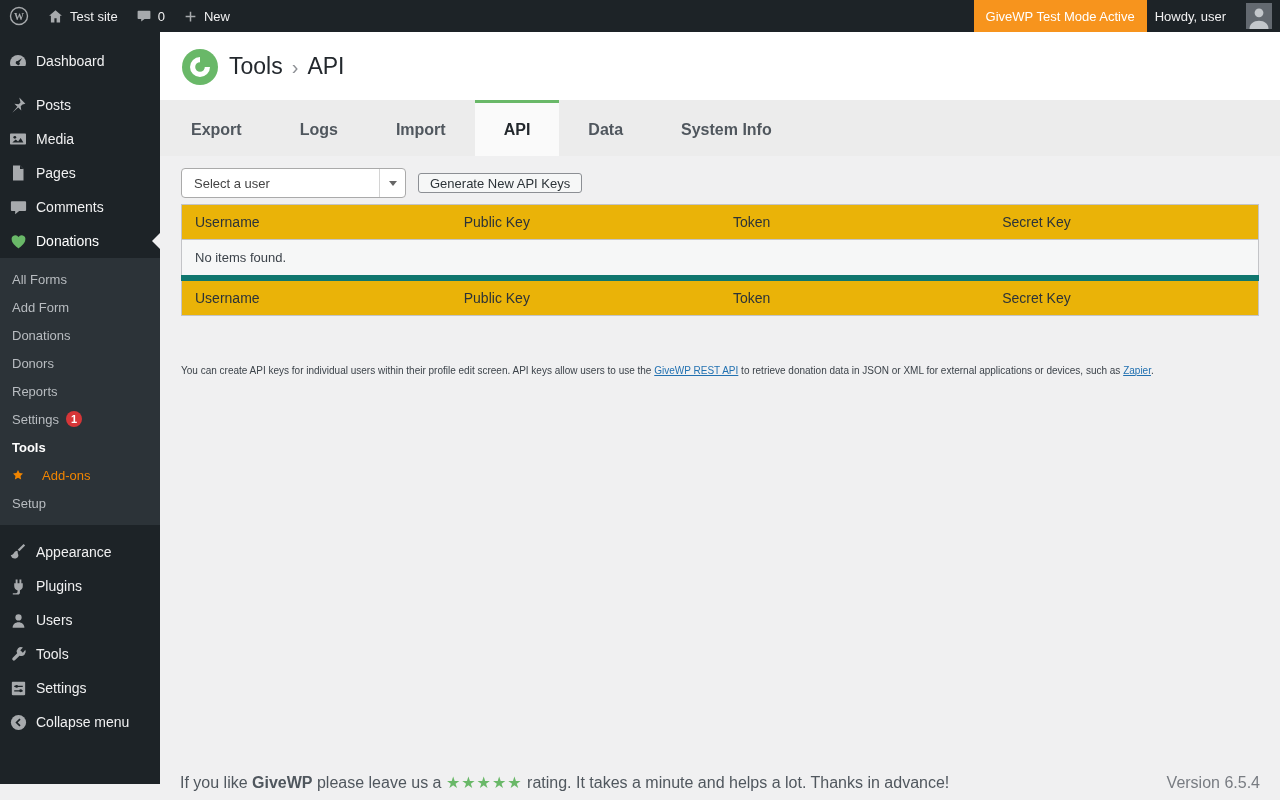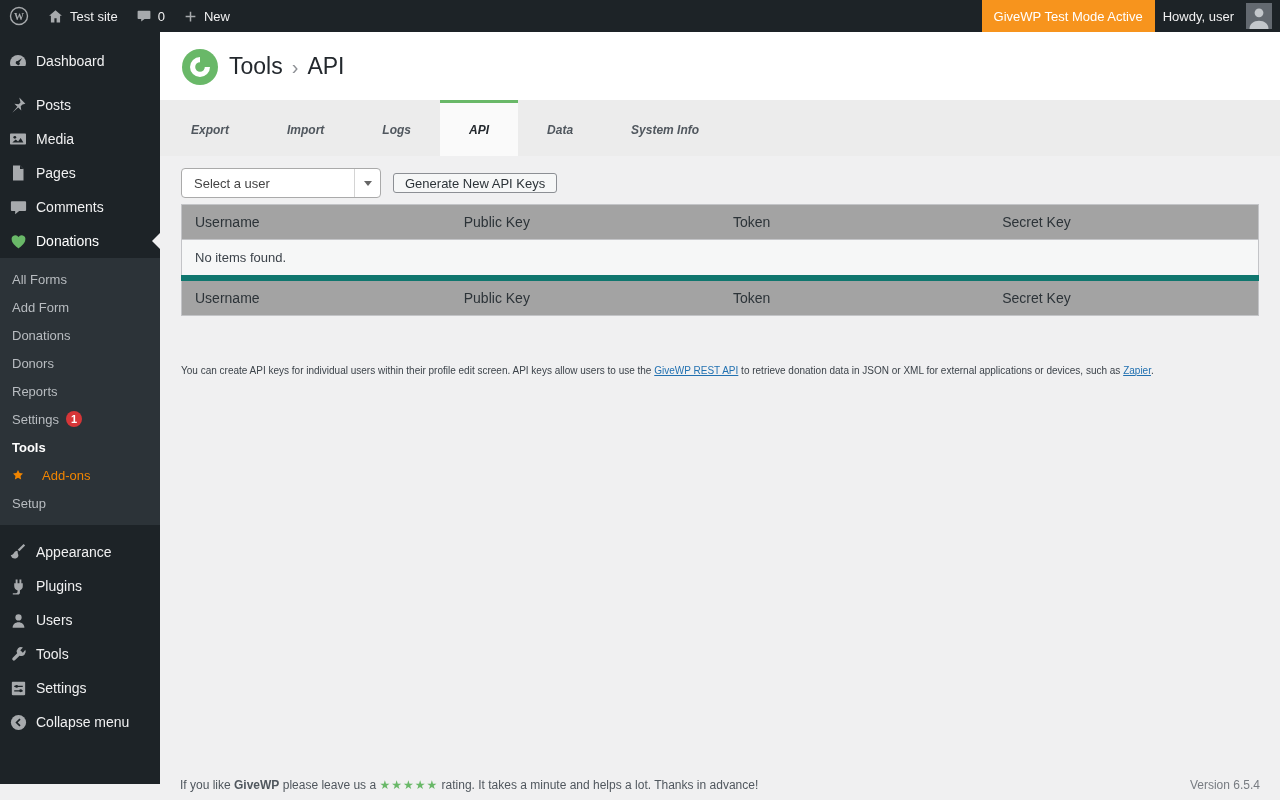--- a/index.html
+++ b/index.html
@@ -18,21 +18,21 @@
     background:#1d2327; color:#f0f0f1; display:flex; align-items:stretch; font-size:13px;
   }
   .ab-left, .ab-right { display:flex; align-items:stretch; }
   .ab-right { margin-left:auto;border-radius:7px; }
   .ab-item { display:flex; align-items:center; gap:6px; padding:0 9px; cursor:pointer; color:#f0f0f1; }
   .ab-item .ab-icon { color:#a7aaad; }
   .test-mode-badge {
     display:flex; align-items:center; padding:0 12px; background:#f7941d;
     color:#fff; font-weight:400; cursor:pointer;
   }
-  .howdy { display:flex; align-items:center; gap:12px; padding:0 8px; cursor:pointer; }
+  .howdy { display:flex; align-items:center; gap:20px; padding:0 8px; cursor:pointer; }
   .avatar { width:26px; height:26px; overflow:hidden; }
 
   
   .sidebar {
     position:fixed; top:32px; left:0; bottom:16px; width:160px;
     background:#1d2327; z-index:50;
   }
   .menu { padding-top:12px; }
   .menu-item {
     height:34px; display:flex; align-items:center; color:#f0f0f1;
@@ -71,62 +71,62 @@
     padding-left:22px; gap:11px; border-top:1px solid #fff;
   }
   .give-logo { width:36px; height:36px; flex:none; }
   .breadcrumb { display:flex; align-items:center; gap:9px; font-size:23px; color:#23282d; }
   .breadcrumb .sep { color:#8c8f94; font-size:20px; padding-top:1px; }
 
   .tabs {
     height:56px; background:#ececec; display:flex; align-items:stretch; padding-left:2px;
   }
   .tab {
-    display:flex; align-items:center; padding:8px 29px; font-size:12px; font-weight:700;
-    color:#50575e; cursor:pointer; border-top:3px solid transparent;font-style:italic;
+    display:flex; align-items:center; padding:8px 29px; font-size:16px; font-weight:700;
+    color:#50575e; cursor:pointer; border-top:3px solid transparent;
   }
   .tab.active { background:#fafafa; border-top-color:#69b868; color:#23282d; }
 
   .controls { display:flex; align-items:center; gap:12px; margin:12px 21px 0; }
   .user-select {
-    width:200px; height:30px; background:#fff; border:1px solid #aaa; border-radius:4px;
+    width:225px; height:30px; background:#fff; border:1px solid #aaa; border-radius:4px;
     display:flex; align-items:center; padding-left:12px; position:relative;
     color:#444; cursor:pointer;
   }
   .user-select .arrow-box {
     position:absolute; right:0; top:0; bottom:0; width:26px;
     border-left:1px solid #d4d4d4; display:flex; align-items:center; justify-content:center;
   }
   .tri-down { width:0; height:0; border:4px solid transparent; border-top:5px solid #666; margin-top:4px; }
   .button {
     height:20px; padding:0 11px; font-size:13px; font-family:inherit;
     background:#f6f7f7; color:#2c3338; border:1px solid #8c8f94; border-radius:3px;
     cursor:pointer;
   }
 
   .api-table {
     width:calc(100% - 42px); margin:6px 21px 0; border-collapse:collapse;
-    background:#a3a3a3; border:1px solid #c3c4c7; table-layout:fixed; font-size:14px;
+    background:#eab308; border:1px solid #c3c4c7; table-layout:fixed; font-size:14px;
   }
   .api-table th {
     text-align:left; font-weight:400; color:#2c3338; padding:9px 13px;
   }
   .api-table thead th { border-bottom:1px solid #c3c4c7; }
   .api-table tbody td {
     background:#f6f7f7; color:#3c434a; font-size:13px; padding:10px 13px;
     border-bottom:6px solid #0f766e;
   }
 
   .desc { margin:46px 21px 0; max-width:1060px; font-size:10px; line-height:18px; color:#3c434a; }
   .desc a { color:#2271b1; text-decoration:underline; cursor:pointer; }
 
   .page-footer {
     position:absolute; left:20px; right:20px; bottom:8px;
     display:flex; justify-content:space-between; align-items:baseline;
-    font-size:12px; color:#50575e;
+    font-size:16px; color:#50575e;
   }
   .page-footer .brand { font-weight:700; }
   .stars-link { color:#69b868; text-decoration:none; cursor:pointer; letter-spacing:1px; }
   .version { color:#787c82; }
 </style>
 </head>
 <body>
 
 <div class="admin-bar">
   <div class="ab-left">
@@ -324,22 +324,22 @@
     </span>
     <div class="breadcrumb">
       <span>Tools</span>
       <span class="sep">›</span>
       <span>API</span>
     </div>
   </div>
 
   <div class="tabs">
     <div class="tab">Export</div>
+    <div class="tab">Logs</div>
     <div class="tab">Import</div>
-    <div class="tab">Logs</div>
     <div class="tab active">API</div>
     <div class="tab">Data</div>
     <div class="tab">System Info</div>
   </div>
 
   <div class="controls">
     <div class="user-select">
       <span>Select a user</span>
       <span class="arrow-box">
           <span class="tri-down"></span>

